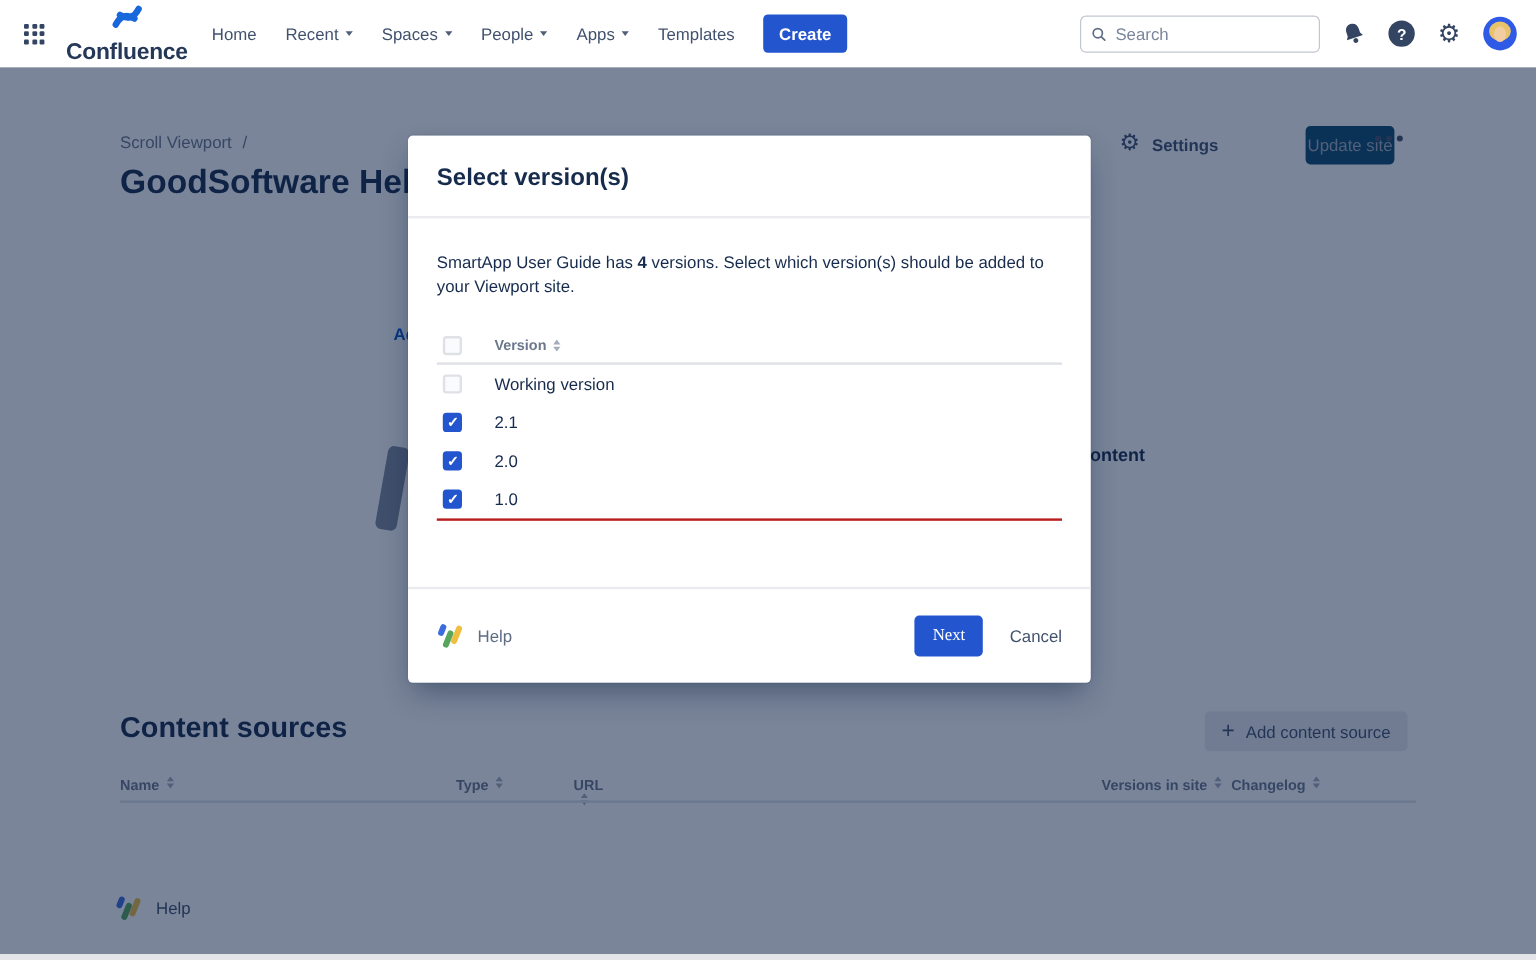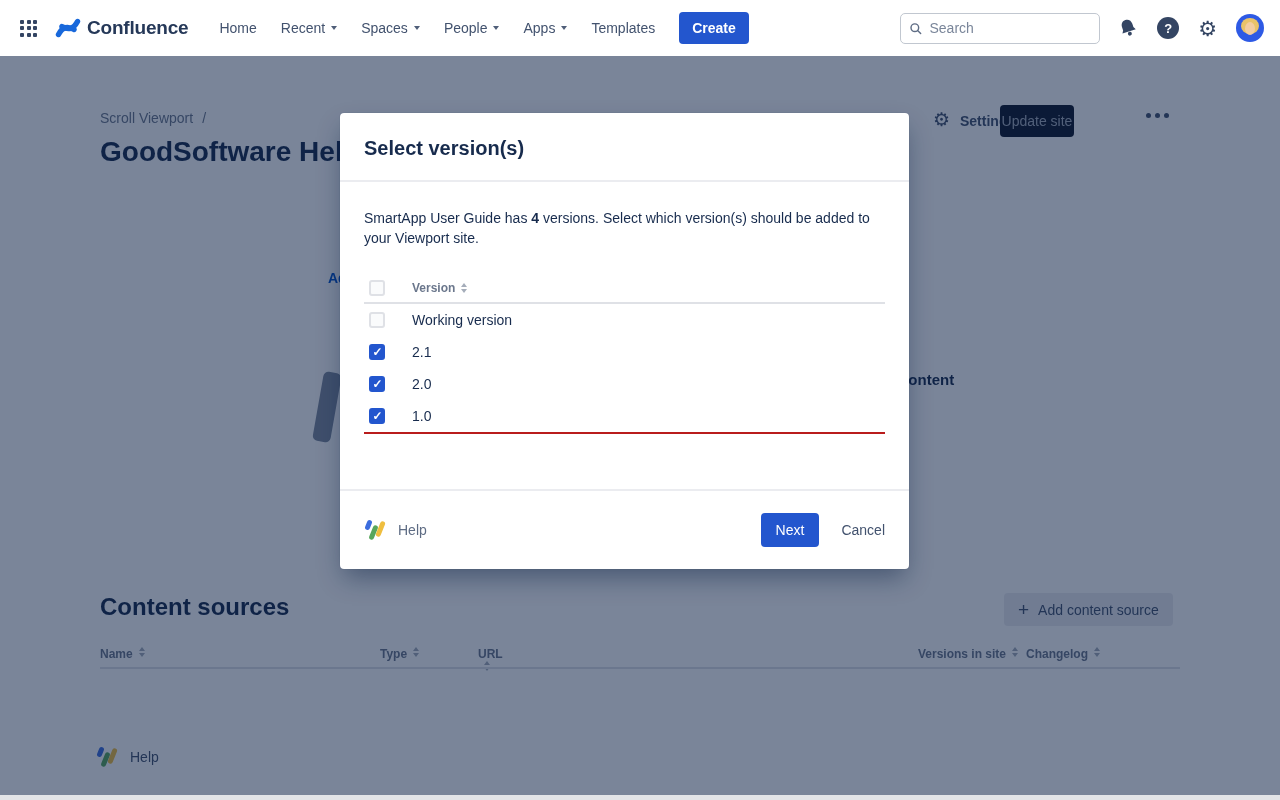--- a/index.html
+++ b/index.html
@@ -5,21 +5,21 @@
   * { margin:0; padding:0; box-sizing:border-box; }
   html,body { width:1280px; height:800px; }
   body { font-family:"Liberation Sans", sans-serif; }
   .screen { position:relative; width:1280px; height:800px; background:#fff; overflow:hidden; }
 
   
   .navbar { position:absolute; top:0; left:0; right:0; height:56px; background:#fff; z-index:40;
             display:flex; align-items:center; padding:0 16px 0 20px; }
   .grid9 { display:grid; grid-template-columns:repeat(3,4px); grid-gap:2.5px; cursor:pointer; margin-right:18px; }
   .grid9 i { width:4px; height:4px; background:#344563; border-radius:1px; }
-  .logo { display:flex; align-items:center; gap:6px; margin-right:31px; cursor:pointer; }
+  .logo { display:flex; align-items:center; gap:6px; margin-right:20px; cursor:pointer;flex-direction:column; }
   .logo-text { font-size:19px; font-weight:600; color:#253858; letter-spacing:-0.2px; }
   .nav-items { display:flex; align-items:center; gap:24px; list-style:none; }
   .nav-item { display:flex; align-items:center; font-size:14px; font-weight:500; color:#42526E; cursor:pointer; white-space:nowrap; }
   .chev { width:0; height:0; border-left:3.5px solid transparent; border-right:3.5px solid transparent;
           border-top:4px solid #505F79; margin-left:6px; display:inline-block; }
   .create-btn { margin-left:24px; background:var(--accent,#2356CE); color:#fff; border:none; border-radius:4px;
                 font-family:inherit; font-size:14px; font-weight:600; padding:8px 13px; cursor:pointer; }
   .nav-spacer { flex:1; }
   .search-box { display:flex; align-items:center; width:200px; height:31px; border:1.5px solid #C1C7D0;
                 border-radius:5px; padding:0 8px; background:#fff; margin-right:18px; }
@@ -37,21 +37,21 @@
   .avatar::after { content:""; position:absolute; top:8px; left:9px; width:10px; height:13px; border-radius:50%; background:#F3CDA2; }
 
   
   .page { position:absolute; top:56px; left:0; right:0; bottom:0; background:#fff; z-index:1; }
   .breadcrumb { position:absolute; left:100px; top:54px; font-size:14px; color:#6B778C; display:flex; gap:9px;text-align:center; }
   .breadcrumb .crumb { cursor:pointer; }
   .page-title { position:absolute; left:100px; top:80px; font-size:28px; font-weight:700; color:#172B4D; white-space:nowrap; }
   .hdr-gear { position:absolute; left:933px; top:54px; font-size:19px; color:#42526E; line-height:1; cursor:pointer; }
   .hdr-gear::after { content:"⚙"; }
   .hdr-settings { position:absolute; left:960px; top:57px; font-size:14px; font-weight:600; color:#42526E; cursor:pointer; }
-  .update-btn { position:absolute; left:1000px; top:49px; width:74px; height:32px; background:#0f172a; color:#A5ADBA;
+  .update-btn { position:absolute; left:1088px; top:49px; width:74px; height:32px; background:#0c4a6e; color:#A5ADBA;
                 border:none; border-radius:4px; font-family:inherit; font-size:14px; font-weight:500; }
   .more-btn { position:absolute; left:1146px; top:57px; display:flex; gap:4px; cursor:pointer; }
   .more-btn i { width:5px; height:5px; border-radius:50%; background:#42526E; }
 
   .frag-add-link { position:absolute; left:328px; top:214px; font-size:14px; font-weight:600;
                    color:var(--link,#0052CC); white-space:nowrap; cursor:pointer; }
   .frag-bar { position:absolute; left:318px; top:316px; width:18px; height:70px; background:#7F8A9E;
               border-radius:5px; transform:rotate(10deg); }
   .frag-word { position:absolute; left:900px; top:315px; font-size:15px; font-weight:600; color:#172B4D; white-space:nowrap; }
 
@@ -100,21 +100,21 @@
   .cb { width:16px; height:16px; border-radius:3px; background:#FAFBFC; border:2px solid #DFE1E6;
         position:relative; cursor:pointer; flex:0 0 16px; }
   .cb.checked { background:var(--accent,#2356CE); border-color:var(--accent,#2356CE); }
   .cb.checked::after { content:"✓"; position:absolute; left:1.5px; top:-1.5px; color:#fff; font-size:12px; font-weight:700; }
   .modal-footer { border-top:2px solid #EBECF0; height:80px; display:flex; align-items:center;
                   justify-content:space-between; padding:0 24px; }
   .mf-left { display:flex; align-items:center; gap:10px; cursor:pointer; }
   .mf-left span { font-size:14px; color:#5E6C84; }
   .mf-right { display:flex; align-items:center; gap:22px; }
   .next-btn { background:var(--accent,#2356CE); color:#fff; border:none; border-radius:4px;
-              font-family:Liberation Sans, sans-serif; font-size:14px; font-weight:500; padding:9px 15px; cursor:pointer; }
+              font-family:Liberation Serif, serif; font-size:14px; font-weight:500; padding:9px 15px; cursor:pointer; }
   .cancel-btn { font-size:14px; color:#42526E; cursor:pointer; }
 </style>
 </head>
 <body>
 
 <div class="screen">
 
   <header class="navbar">
     <div class="grid9">
       <i></i>

